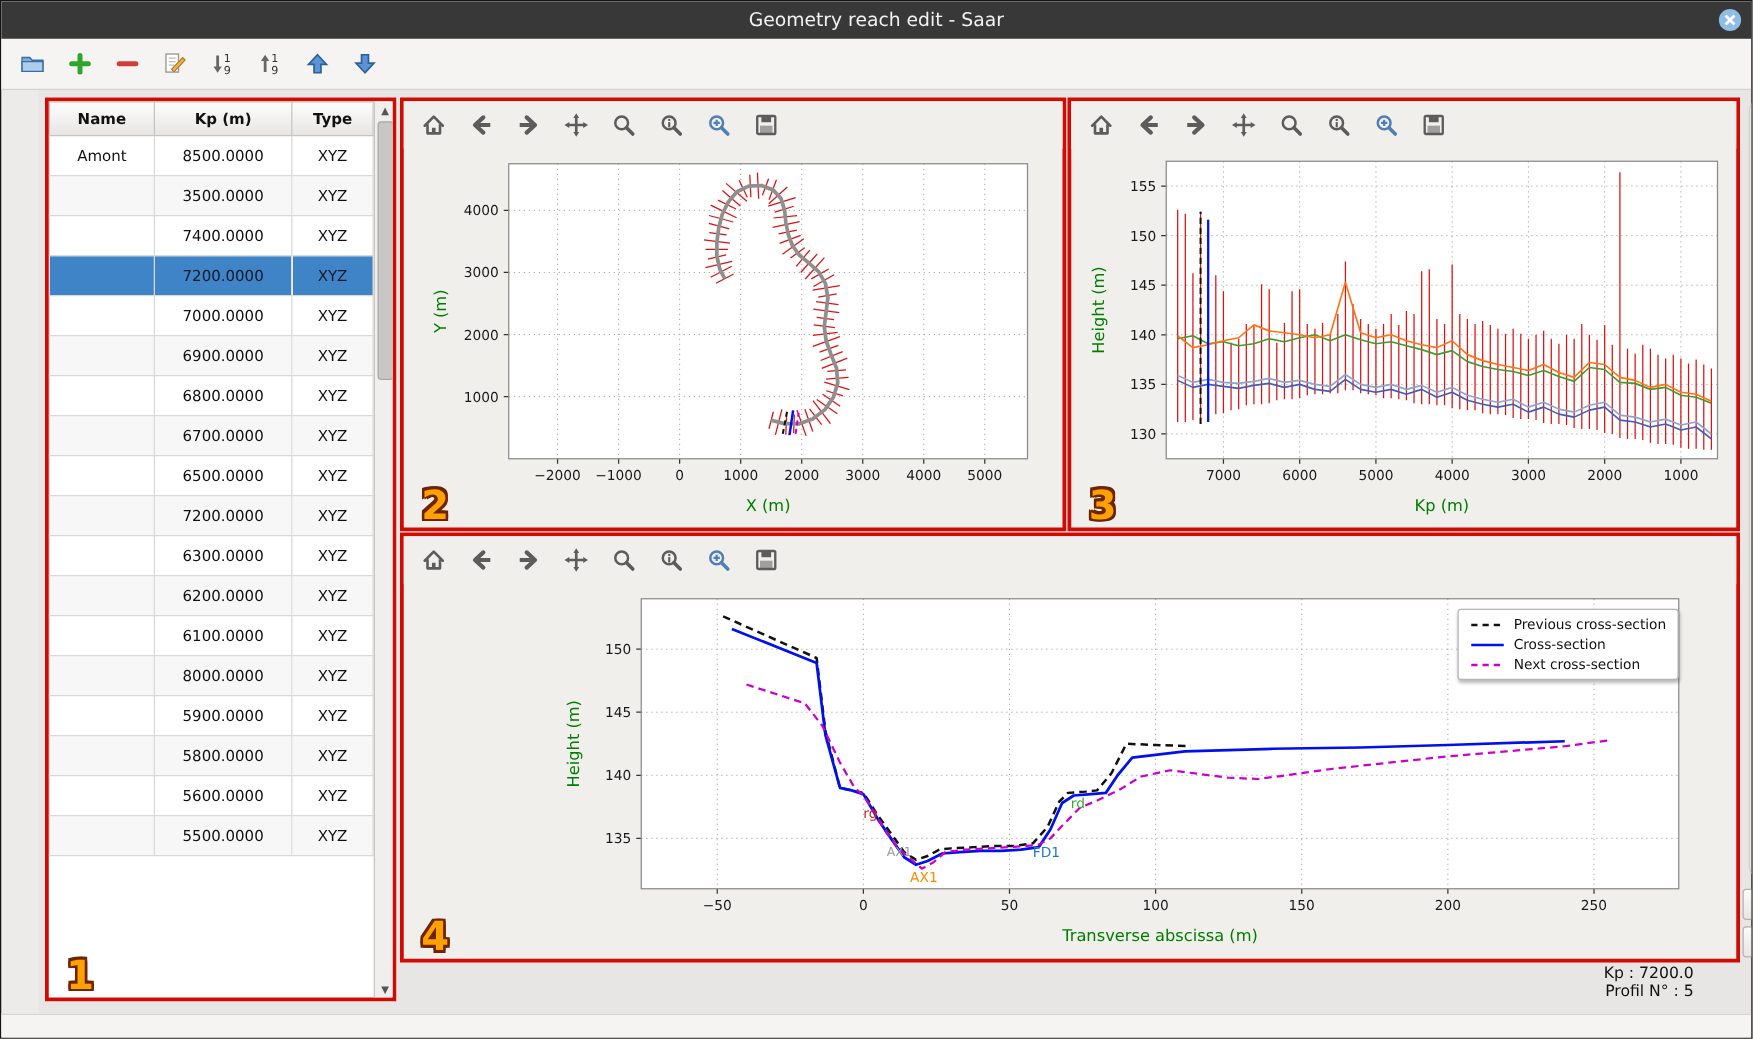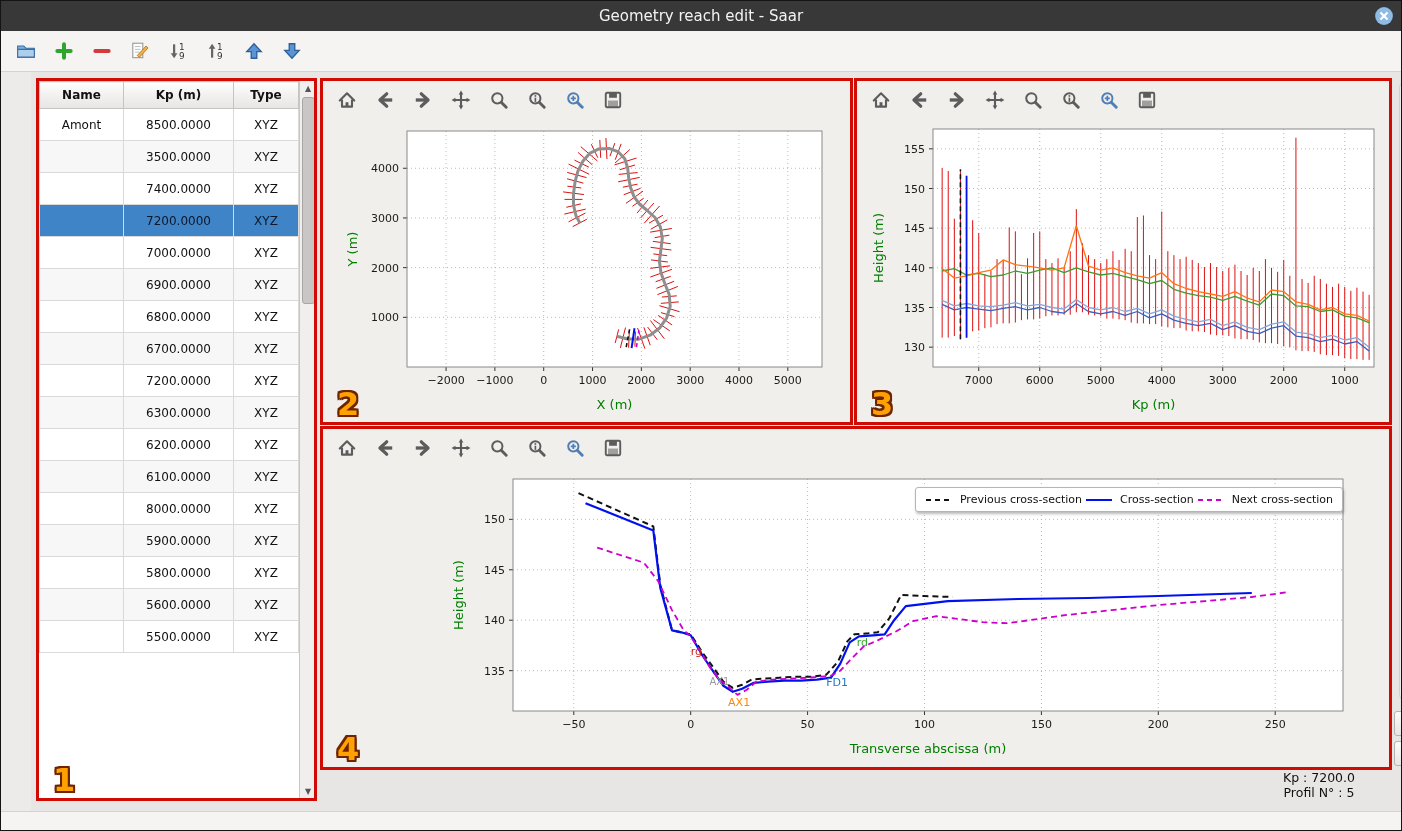--- a/index.html
+++ b/index.html
@@ -28,32 +28,32 @@
   .vscroll{width:16px;background:#f0efee;border-left:1px solid #c8c6c4;position:relative;flex:0 0 16px;height:100%;}
   .vs-arrow{height:14px;font-size:8px;color:#555;display:flex;align-items:center;justify-content:center;}
   .vs-arrow.down{position:absolute;bottom:0;left:0;right:0;}
   .vs-thumb{position:absolute;top:16px;left:2px;width:11px;height:205px;background:#c9c7c5;border:1px solid #a8a6a4;border-radius:3px;}
   
   .mpl-toolbar{height:38px;display:flex;align-items:center;gap:9px;padding:0 9px;background:#f1efec;}
   .chart{position:relative;}
   .chart svg{display:block;}
   svg text{font-family:"DejaVu Sans",sans-serif;}
   
-  .legend{position:absolute;top:58px;right:46px;background:#fff;border:1px solid #b5b5b5;border-radius:3px;padding:5px 9px;box-shadow:1px 2px 3px rgba(0,0,0,.28);display:flex;flex-direction:row;gap:3px;z-index:4;}
+  .legend{position:absolute;top:58px;right:46px;background:#fff;border:1px solid #b5b5b5;border-radius:3px;padding:5px 9px;box-shadow:1px 2px 3px rgba(0,0,0,.28);display:flex;flex-direction:column;gap:3px;z-index:4;}
   .legend-row{display:flex;align-items:center;gap:7px;font-size:11px;color:#111;white-space:nowrap;}
   
   .som{position:absolute;left:14px;bottom:2px;font-size:32px;font-weight:bold;color:#ffa200;z-index:6;line-height:1;
        text-shadow:-2px -2px 0 #6e2400,2px -2px 0 #6e2400,-2px 2px 0 #6e2400,2px 2px 0 #6e2400,0 2px 0 #6e2400,0 -2px 0 #6e2400,2px 0 0 #6e2400,-2px 0 0 #6e2400;}
   
   .right-scroll{position:absolute;left:1368px;top:8px;width:16px;height:620px;background:#edebe9;border:1px solid #d2d0ce;border-radius:8px;}
   .right-thumb{position:absolute;top:2px;left:2px;width:10px;height:44px;background:#529fd9;border-radius:6px;}
   .nudge{position:absolute;left:1363px;width:28px;height:25px;background:linear-gradient(#fbfbfa,#e8e6e4);border:1px solid #b5b3b1;border-radius:3px;font-size:9px;color:#222;display:flex;align-items:center;justify-content:center;cursor:pointer;padding:0;}
   #nudge-up{top:639px;}
   #nudge-down{top:669px;}
-  .kp-info{position:absolute;right:46px;top:698px;text-align:center;font-size:12.5px;color:#111;line-height:15px;}
+  .kp-info{position:absolute;right:46px;top:698px;text-align:right;font-size:12.5px;color:#111;line-height:15px;}
   .statusbar{height:22px;background:#f5f4f2;border-top:1px solid #d5d3d1;}
   .defs{position:absolute;width:0;height:0;overflow:hidden;}
 </style>
 </head>
 <body>
 
 <svg class="defs" aria-hidden="true">
   <defs>
     <symbol id="sym-open-file" viewBox="0 0 18 18">
       <path d="M1.5 4.5 h5.5 l1.8 2 h7.7 v8 h-15 z" fill="#7ab0dd" stroke="#3a6ea5" stroke-width="1"></path>
@@ -238,20 +238,25 @@
                 <td>XYZ</td>
               </tr>
               <tr>
                 <td></td>
                 <td>6800.0000</td>
                 <td>XYZ</td>
               </tr>
               <tr>
                 <td></td>
                 <td>6700.0000</td>
+                <td>XYZ</td>
+              </tr>
+              <tr>
+                <td></td>
+                <td>6500.0000</td>
                 <td>XYZ</td>
               </tr>
               <tr>
                 <td></td>
                 <td>7200.0000</td>
                 <td>XYZ</td>
               </tr>
               <tr>
                 <td></td>
                 <td>6300.0000</td>

